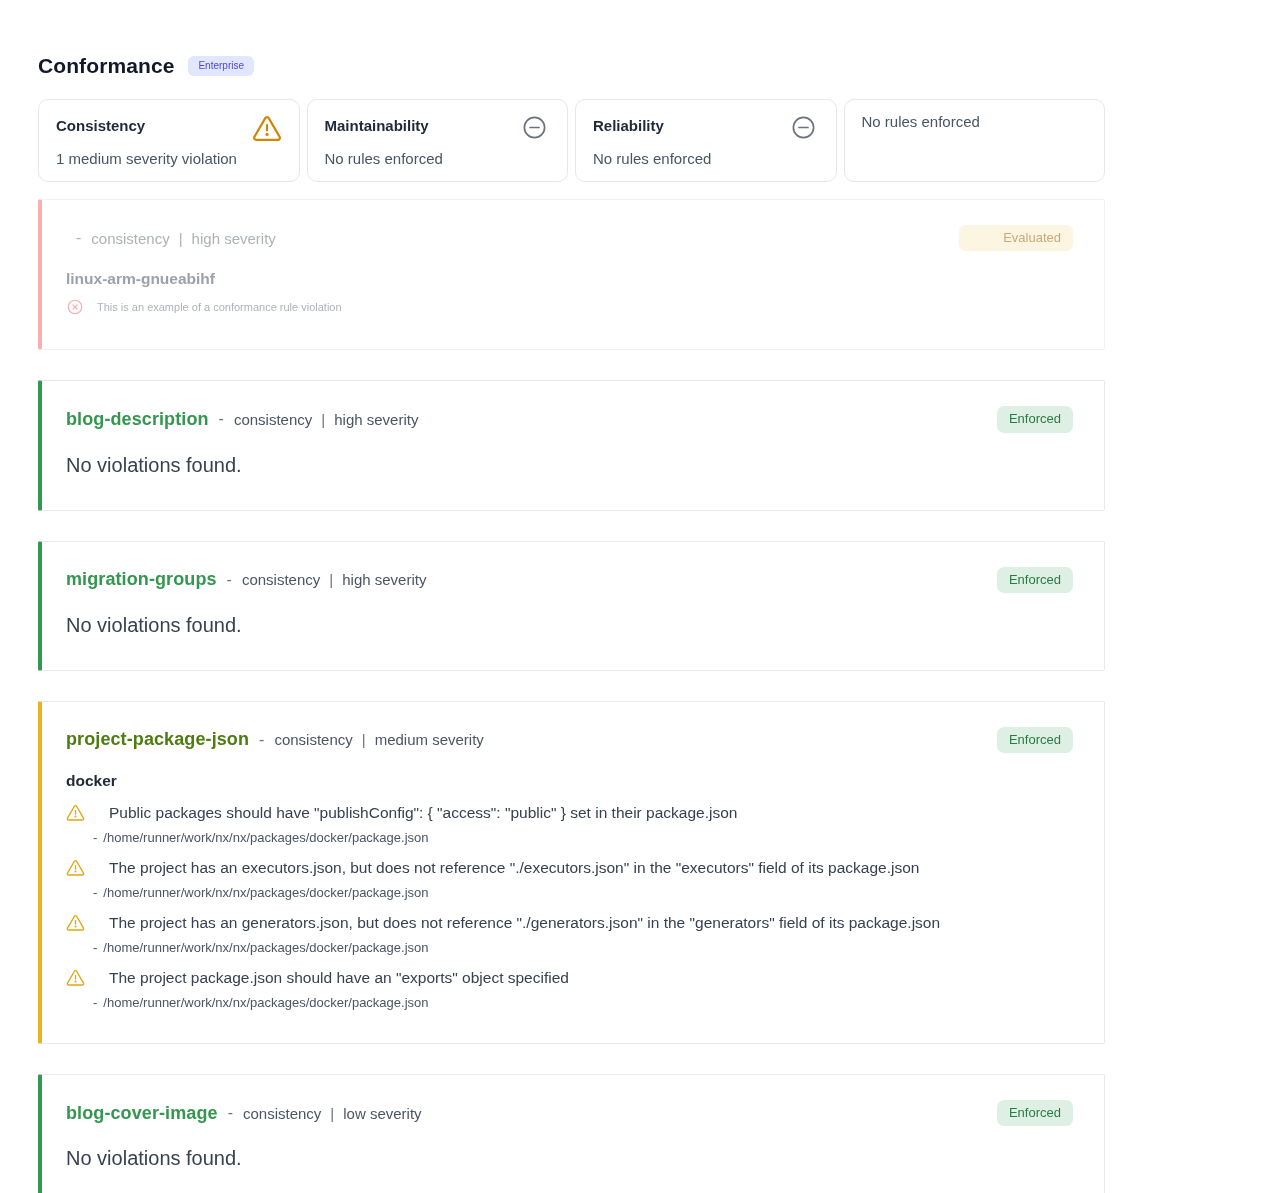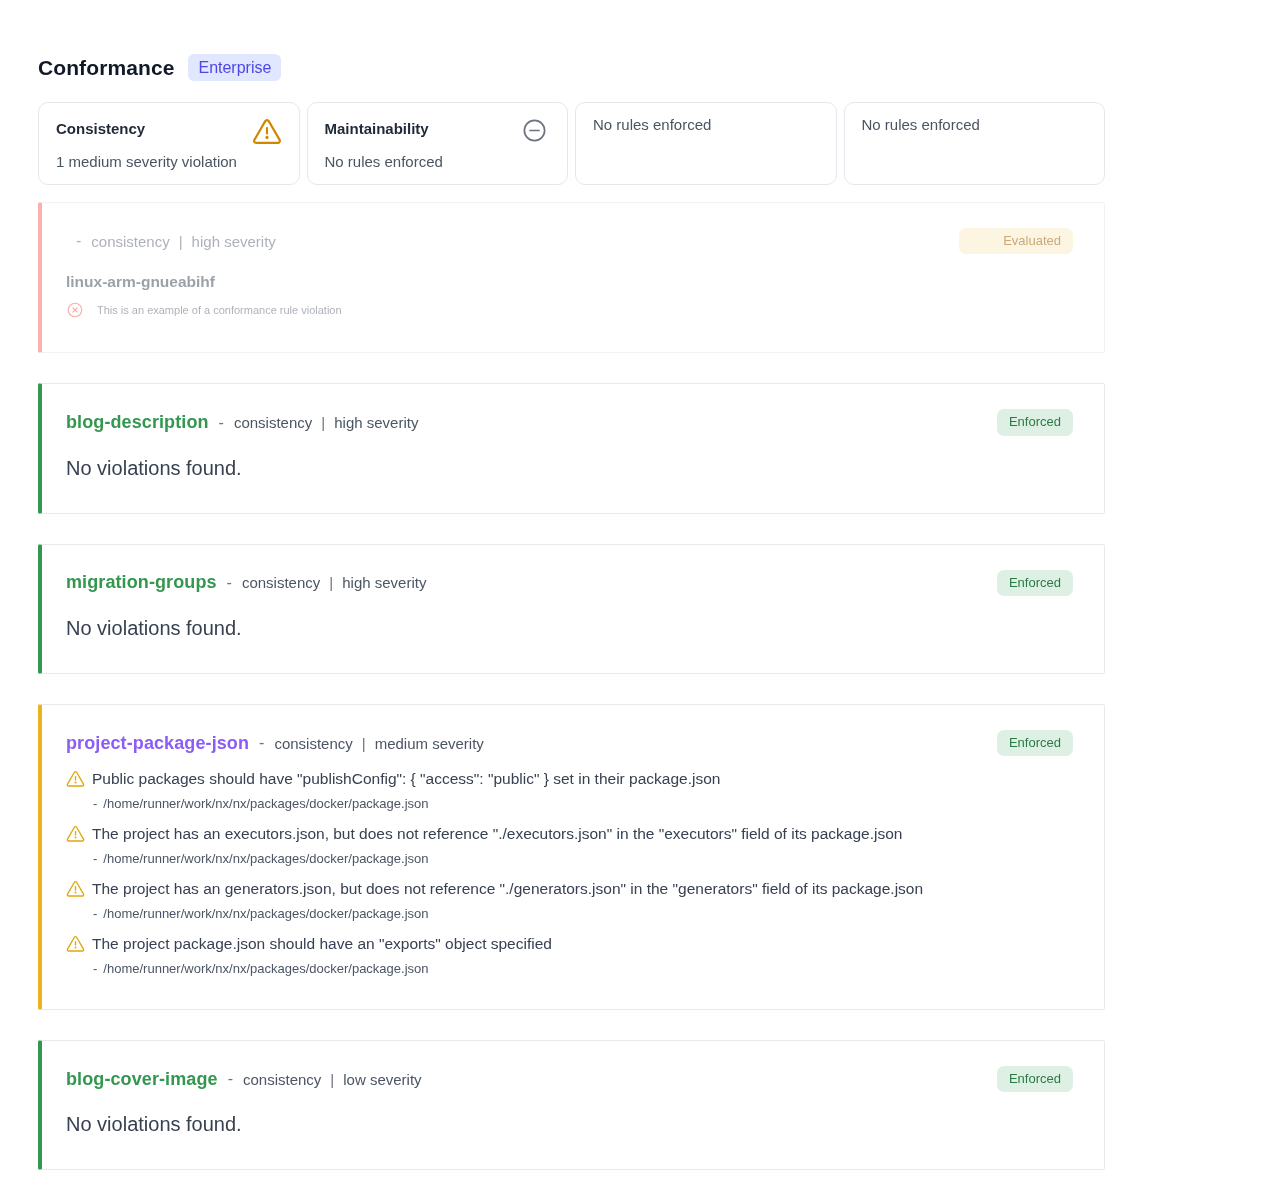--- a/index.html
+++ b/index.html
@@ -8,21 +8,21 @@
     font-family: "Liberation Sans", "DejaVu Sans", sans-serif;
     color: #1f2937;
     -webkit-font-smoothing: antialiased;
   }
   .page { padding: 22px 32px 0 38px; width: 1137px; margin-top: 32px; }
 
   
   .page-header { display: flex; align-items: center; gap: 14px; }
   .page-title { font-size: 21px; font-weight: 700; color: #111827; letter-spacing: 0.1px; }
   .enterprise-badge {
-    background: #e0e7ff; color: #4f46e5; font-size: 16px; font-weight: 500;
+    background: #e0e7ff; color: #4f46e5; font-size: 10px; font-weight: 500;
     padding: 4px 10px; border-radius: 6px; line-height: 1.2;
   }
 
   
   .summary-row {
     margin-top: 21px;
     display: grid; grid-template-columns: repeat(4, 1fr); gap: 7px;
   }
   .summary-card {
     border: 1px solid #e5e7eb; border-radius: 10px; background: #fff;
@@ -43,21 +43,21 @@
   }
   .rule-card.first { margin-top: 17px; }
   .rule-card.failing { border-left-color: #f87171; opacity: 0.55; }
   .rule-card.passing { border-left-color: #34974f; }
   .rule-card.warning { border-left-color: #e9b320; }
 
   .rule-header { display: flex; align-items: center; }
   .rule-name { font-size: 18px; font-weight: 700; letter-spacing: 0.1px; cursor: pointer; }
   .rule-name.red   { color: #ef4444; }
   .rule-name.green { color: #34974f; }
-  .rule-name.amber { color: #8b5cf6; }
+  .rule-name.amber { color: #4d7c0f; }
   .rule-sep { color: #6b7280; font-size: 16px; margin: 0 10px 0 10px; }
   .rule-meta { font-size: 15px; color: #4b5563; display: flex; align-items: center; }
   .rule-meta .pipe { margin: 0 9px; color: #6b7280; }
   .rule-card.failing .rule-meta, .rule-card.failing .rule-sep { color: #6b7280; }
 
   .status-badge {
     margin-left: auto; font-size: 13px; padding: 5px 12px; border-radius: 7px;
     line-height: 1.25; white-space: nowrap;
   }
   .status-badge.evaluated { background: #fbeecb; color: #a16207; padding-left: 44px; }
@@ -68,21 +68,21 @@
   
   .project-name { margin-top: 19px; font-size: 15.5px; font-weight: 700; color: #4b5563; }
   .fail-row { margin-top: 10px; display: flex; align-items: center; gap: 13px; }
   .icon-x-circle { width: 18px; height: 18px; color: #f87171; flex: none; }
   .icon-x-circle svg { width: 100%; height: 100%; display: block; }
   .fail-text { font-size: 11px; color: #6b7280; }
 
   
   .violation-project { margin-top: 19px; font-size: 15.5px; font-weight: 700; color: #1f2937; }
   .violation-block { margin-top: 13px; }
-  .violation-msg-row { display: flex; align-items: center; gap: 7px; }
+  .violation-msg-row { display: flex; align-items: center; gap: 24px; }
   .icon-warning-sm { width: 19px; height: 19px; color: #e0a80c; flex: none; }
   .icon-warning-sm svg { width: 100%; height: 100%; display: block; }
   .violation-msg { font-size: 15.5px; color: #374151; }
   .violation-path { margin-top: 8px; padding-left: 27px; font-size: 13px; color: #4b5563; }
   .violation-path .dash { margin-right: 6px; }
 </style>
 </head>
 <body>
 
 <div class="page">
@@ -115,20 +115,29 @@
   <svg viewBox="0 0 24 24" fill="none" stroke="currentColor" stroke-width="1.5">
     <circle cx="12" cy="12" r="9"></circle>
     <line x1="8" y1="12" x2="16" y2="12" stroke-linecap="round"></line>
   </svg>
 </span>
       </div>
       <div class="summary-status">No rules enforced</div>
     </div>
 
     <div class="summary-card">
+      <div class="summary-card-top">
+        <div class="summary-title">Reliability</div>
+        <span class="icon-minus-circle">
+  <svg viewBox="0 0 24 24" fill="none" stroke="currentColor" stroke-width="1.5">
+    <circle cx="12" cy="12" r="9"></circle>
+    <line x1="8" y1="12" x2="16" y2="12" stroke-linecap="round"></line>
+  </svg>
+</span>
+      </div>
       <div class="summary-status">No rules enforced</div>
     </div>
 
     <div class="summary-card">
       <div class="summary-status">No rules enforced</div>
     </div>
 
   </div>
 
   <section class="rule-card failing first">
@@ -185,20 +194,21 @@
     <div class="rule-header">
       <h2 class="rule-name amber">project-package-json</h2>
       <span class="rule-sep">-</span>
       <span class="rule-meta">
         <span>consistency</span>
         <span class="pipe">|</span>
         <span>medium severity</span>
       </span>
       <span class="status-badge enforced">Enforced</span>
     </div>
+    <div class="violation-project">docker</div>
 
     <div class="violation-block">
       <div class="violation-msg-row">
         <span class="icon-warning-sm">
   <svg viewBox="0 0 24 24" fill="none" stroke="currentColor" stroke-width="1.7" stroke-linecap="round" stroke-linejoin="round">
     <path d="M10.6 4.1 L1.9 19.1 a1.6 1.6 0 0 0 1.4 2.4 h17.4 a1.6 1.6 0 0 0 1.4 -2.4 L13.4 4.1 a1.6 1.6 0 0 0 -2.8 0 Z"></path>
     <line x1="12" y1="9.6" x2="12" y2="14"></line>
     <circle cx="12" cy="17.1" r="0.5" fill="currentColor"></circle>
   </svg>
 </span>

